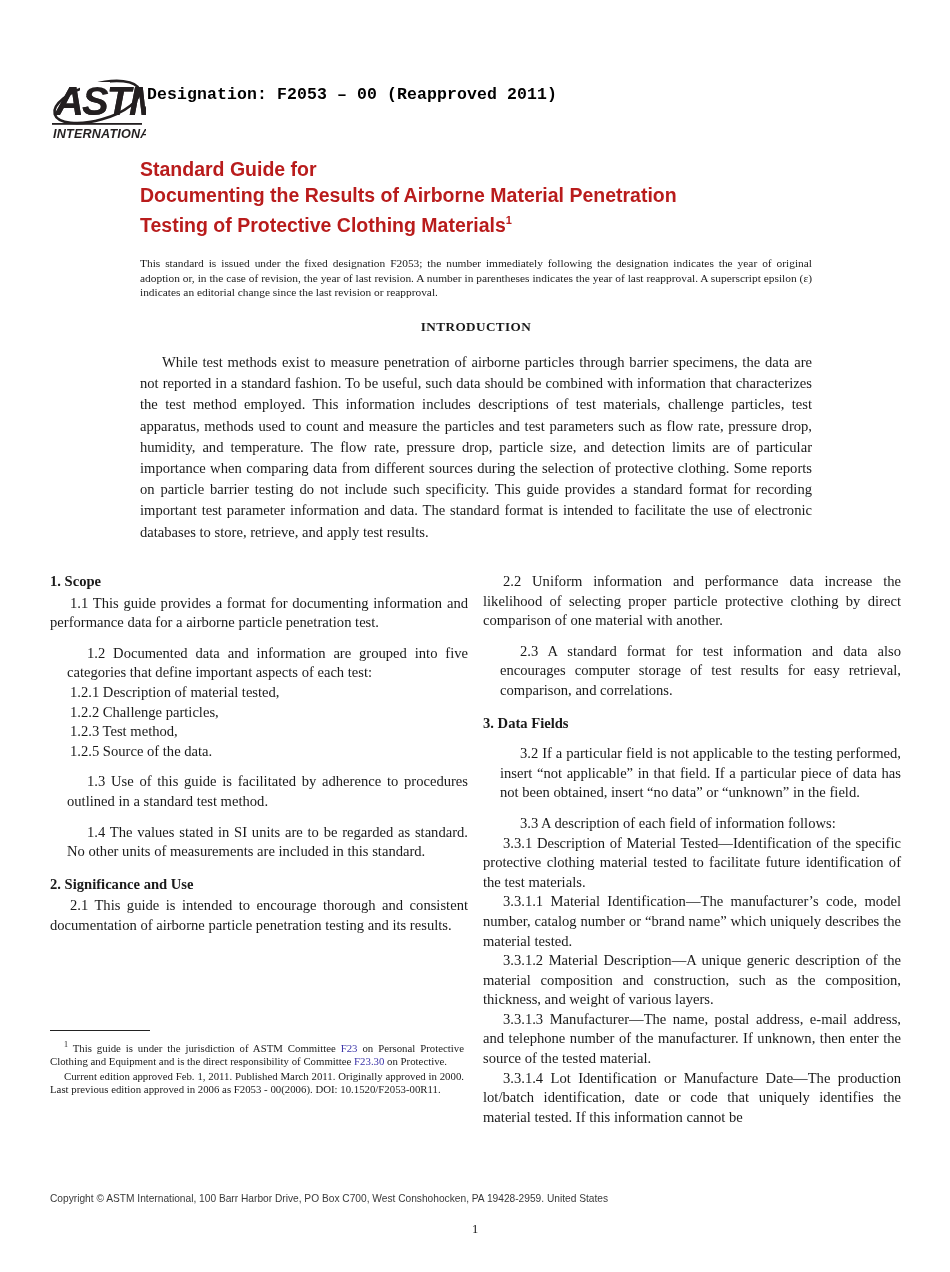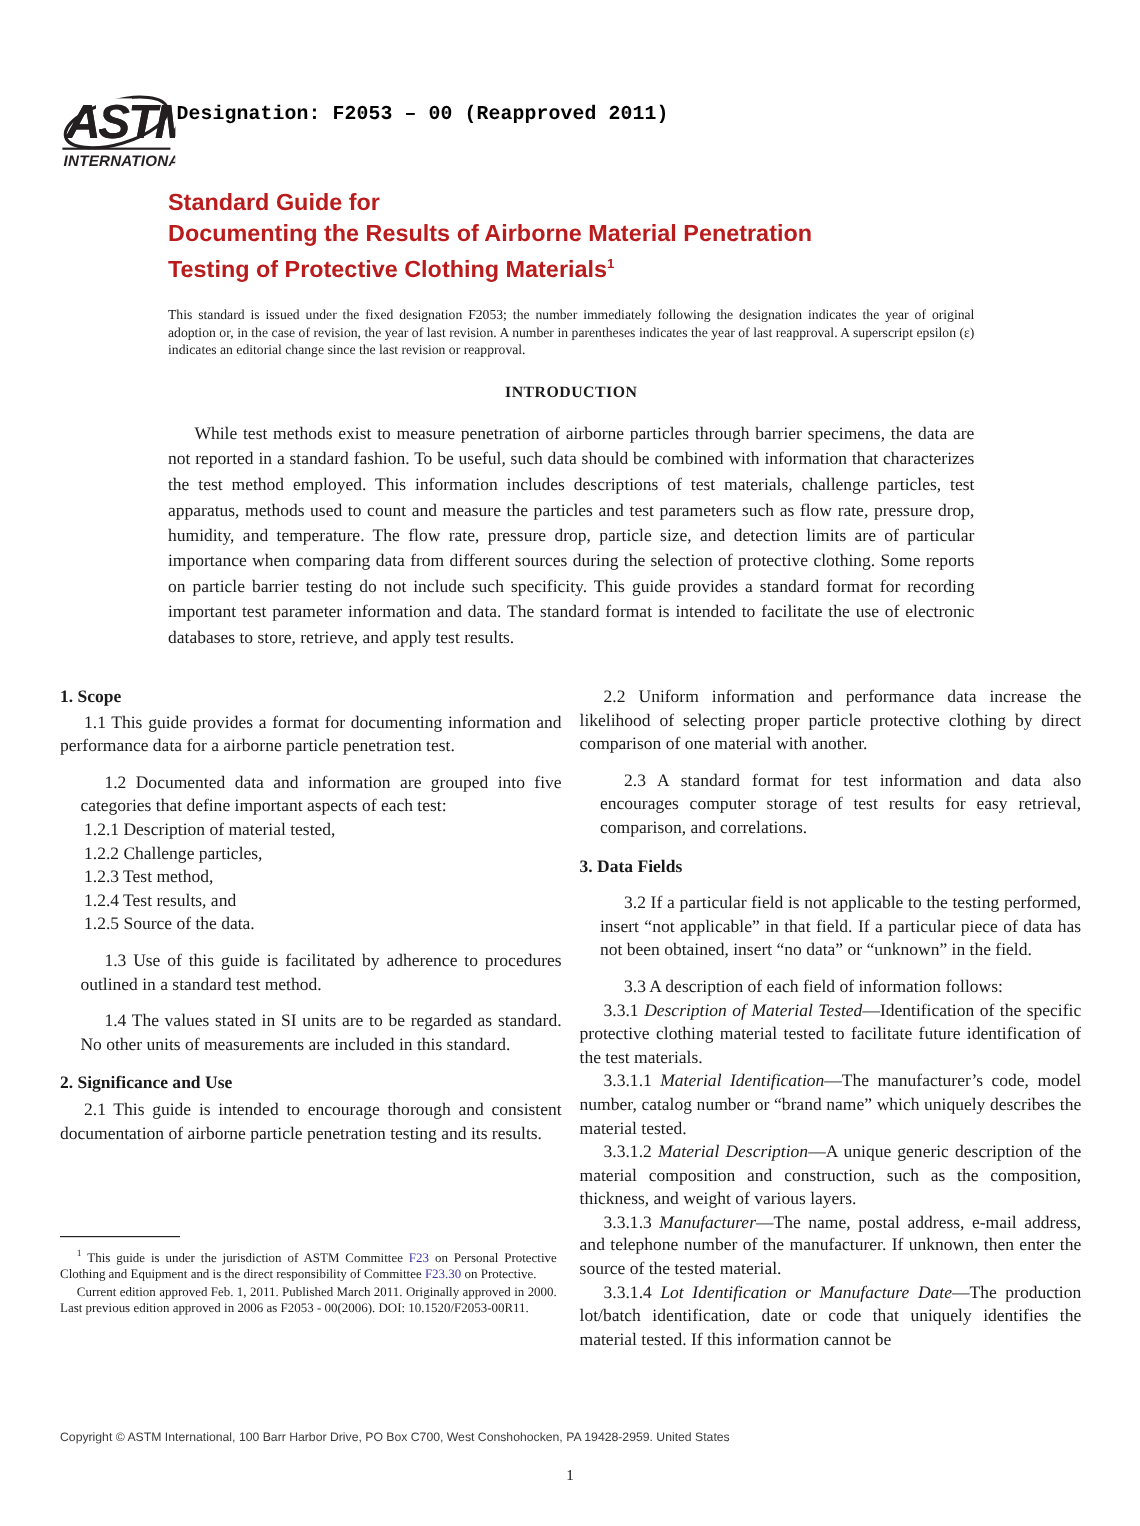--- a/index.html
+++ b/index.html
@@ -132,21 +132,21 @@
     margin: 0;
     text-align: justify;
     text-justify: inter-word;
     text-indent: 20px;
     hyphens: manual;
   }
   p.para.gap { margin-top: 11px; margin-left: 17px; }
   p.tight { margin: 0; text-indent: 20px; text-align: left; }
 
   .num { white-space: nowrap; }
-  .rh { font-style: italic; }
+  .rh { }
 
   a.xref-red {
     color: #c1272d;
     text-decoration: none;
   }
   a.xref-blue {
     color: #3b34a8;
     text-decoration: none;
   }
 
@@ -237,21 +237,20 @@
 
     <div class="sec-head">1.  Scope</div>
 
     <p class="para">1.1  This guide provides a format for documenting information and performance data for a airborne particle penetration test.</p>
 
     <p class="para gap">1.2  Documented data and information are grouped into five categories that define important aspects of each test:</p>
 
     <p class="tight">1.2.1  Description of material tested,</p>
     <p class="tight">1.2.2  Challenge particles,</p>
     <p class="tight">1.2.3  Test method,</p>
-    <p class="tight">1.2.4  Test results, and</p>
     <p class="tight">1.2.5  Source of the data.</p>
 
     <p class="para gap">1.3  Use of this guide is facilitated by adherence to procedures outlined in a standard test method.</p>
 
     <p class="para gap">1.4  The values stated in SI units are to be regarded as standard. No other units of measurements are included in this standard.</p>
 
     <div class="sec-head spaced">2.  Significance and Use</div>
 
     <p class="para">2.1  This guide is intended to encourage thorough and consistent documentation of airborne particle penetration testing and its results.</p>
   </div>

